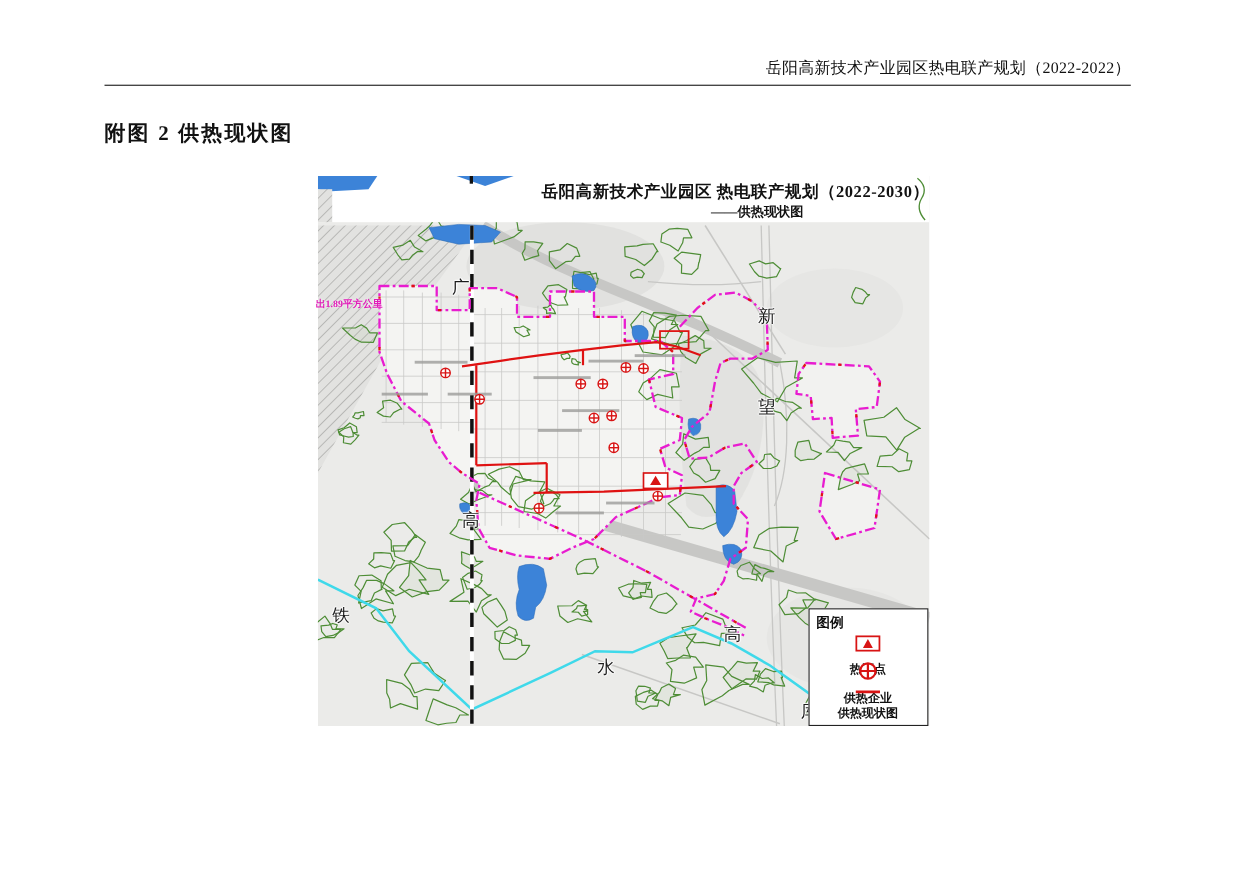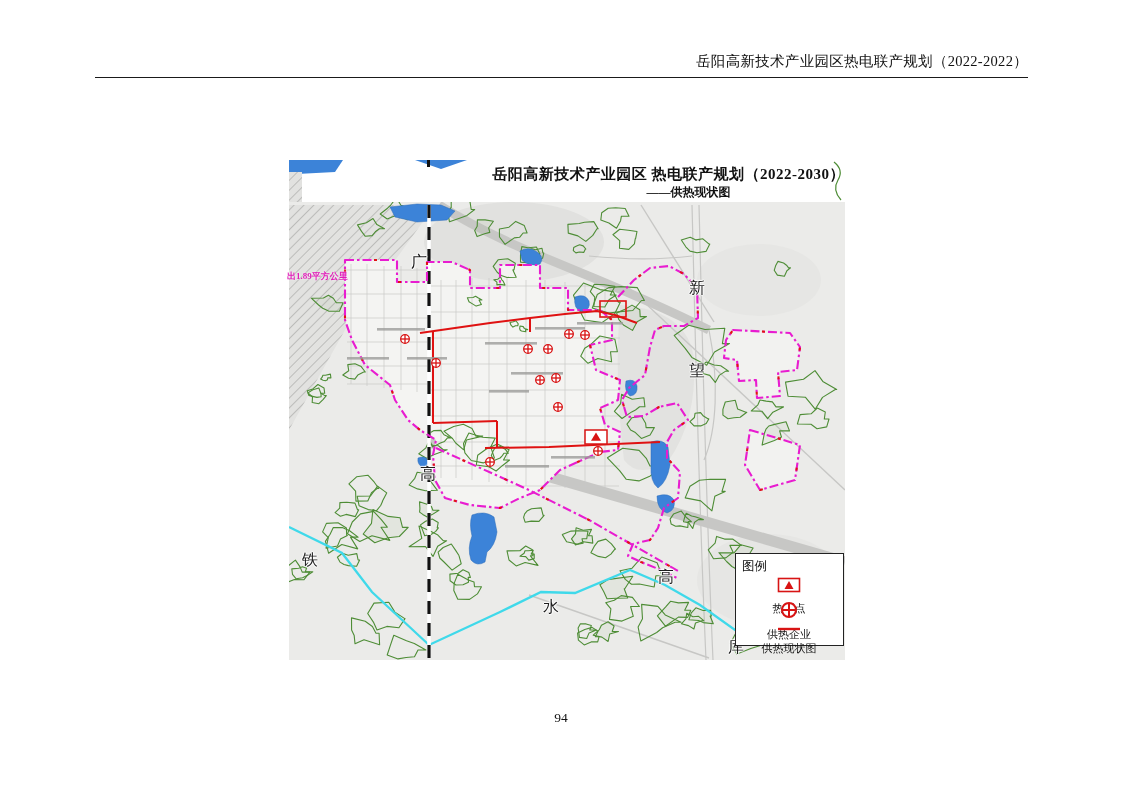--- a/index.html
+++ b/index.html
@@ -10,22 +10,22 @@
   .figure-title{position:absolute;top:108px;left:95px;font-size:19px;font-weight:bold;letter-spacing:2px;}
   .page-number{position:absolute;top:710px;left:0;width:100%;text-align:center;font-size:13.5px;}
   .map{position:absolute;left:289px;top:160px;width:556px;height:500px;}
   .map svg.basemap{position:absolute;left:0;top:0;}
   .map-title{position:absolute;top:5px;left:0;width:100%;text-align:right;font-size:15px;font-weight:600;letter-spacing:.5px;white-space:nowrap;}
   .map-subtitle{position:absolute;top:24px;left:0;width:74%;text-align:right;font-size:12px;font-weight:600;padding-left:30px;}
   .map-char{position:absolute;transform:translate(-50%,-50%);font-size:16px;color:#1c1c1c;
             text-shadow:0 0 2px #fff,1px 0 1px #fff,-1px 0 1px #fff,0 1px 1px #fff,0 -1px 1px #fff;}
   .area-note{position:absolute;left:-2px;top:110px;font-size:9px;font-weight:bold;color:#e01cb8;
              text-shadow:0 0 2px #fff;white-space:nowrap;}
-  .legend{position:absolute;left:446px;top:393px;width:109px;height:93px;background:#ffffff;
-          border:1.6px solid #222;box-sizing:border-box;padding:3px 7px 0 6px;}
+  .legend{position:absolute;left:446px;top:393px;width:109px;height:107px;background:#ffffff;
+          border:1.6px solid #222;box-sizing:border-box;padding:3px 7px 0 6px;font-weight:bold;}
   .legend-title{font-size:12.5px;margin:1px 0 2px 0;}
   .legend-row{display:flex;align-items:center;gap:8px;height:24px;flex-direction:column;}
   .legend-icon{width:24px;display:flex;justify-content:center;}
   .legend-label{font-size:11px;white-space:nowrap;}
   
   .mag{stroke:#e81cd0;stroke-width:2.1;fill:none;stroke-dasharray:9 3 2.5 3;stroke-linejoin:round;}
   .redD{stroke:#e01414;stroke-width:2.1;fill:none;stroke-dasharray:3 43;stroke-dashoffset:17;stroke-linejoin:round;}
   .fillW{fill:#f4f4f2;stroke:none;}
   .fillE{fill:#f2f2f0;stroke:none;}
   .pipe{stroke:#df1212;stroke-width:2;fill:none;stroke-linejoin:round;}
@@ -33,20 +33,21 @@
   .road{stroke:#c7c7c5;fill:none;}
   .bar{fill:#9c9c9a;opacity:.8;}
 </style>
 </head>
 <body>
 
 <div class="page">
 
   <div class="doc-header">岳阳高新技术产业园区热电联产规划（2022-2022）</div>
   <div class="header-rule"></div>
+  <div class="figure-title">附图 2 供热现状图</div>
 
   <div class="map">
 
     <svg class="basemap" width="556" height="500" viewBox="0 0 556 500">
       <defs>
         <pattern id="hatch" width="7" height="7" patternTransform="rotate(45)" patternUnits="userSpaceOnUse">
           <rect width="7" height="7" fill="#e2e2e0"></rect>
           <line x1="0" y1="0" x2="0" y2="7" stroke="#b3b3b1" stroke-width="1.6"></line>
         </pattern>
         <path id="wb" d="M56,100 L108,100 L108,122 L138,122 L138,102 L163,102 L181,110 L181,128 L211,128 L211,105 L251,105 L251,128 L279,128 L279,150 L311,150 L323,160 L323,180 L301,185 L307,210 L331,220 L329,240 L311,248 L316,265 L331,272 L329,290 L311,292 L271,310 L251,330 L231,338 L211,348 L181,345 L156,338 L146,320 L144,295 L147,280 L131,270 L119,260 L106,240 L101,225 L76,205 L63,180 L56,160 Z"></path>
@@ -326,14 +327,13 @@
         <span class="legend-icon">
           <svg width="24" height="8">
               <line x1="1" y1="4" x2="23" y2="4" stroke="#d81414" stroke-width="2.4"></line>
             </svg>
         </span>
         <span class="legend-label">供热现状图</span>
       </div>
     </div>
   </div>
 
-  <div class="page-number">94</div>
 </div>
 
 </body></html>

